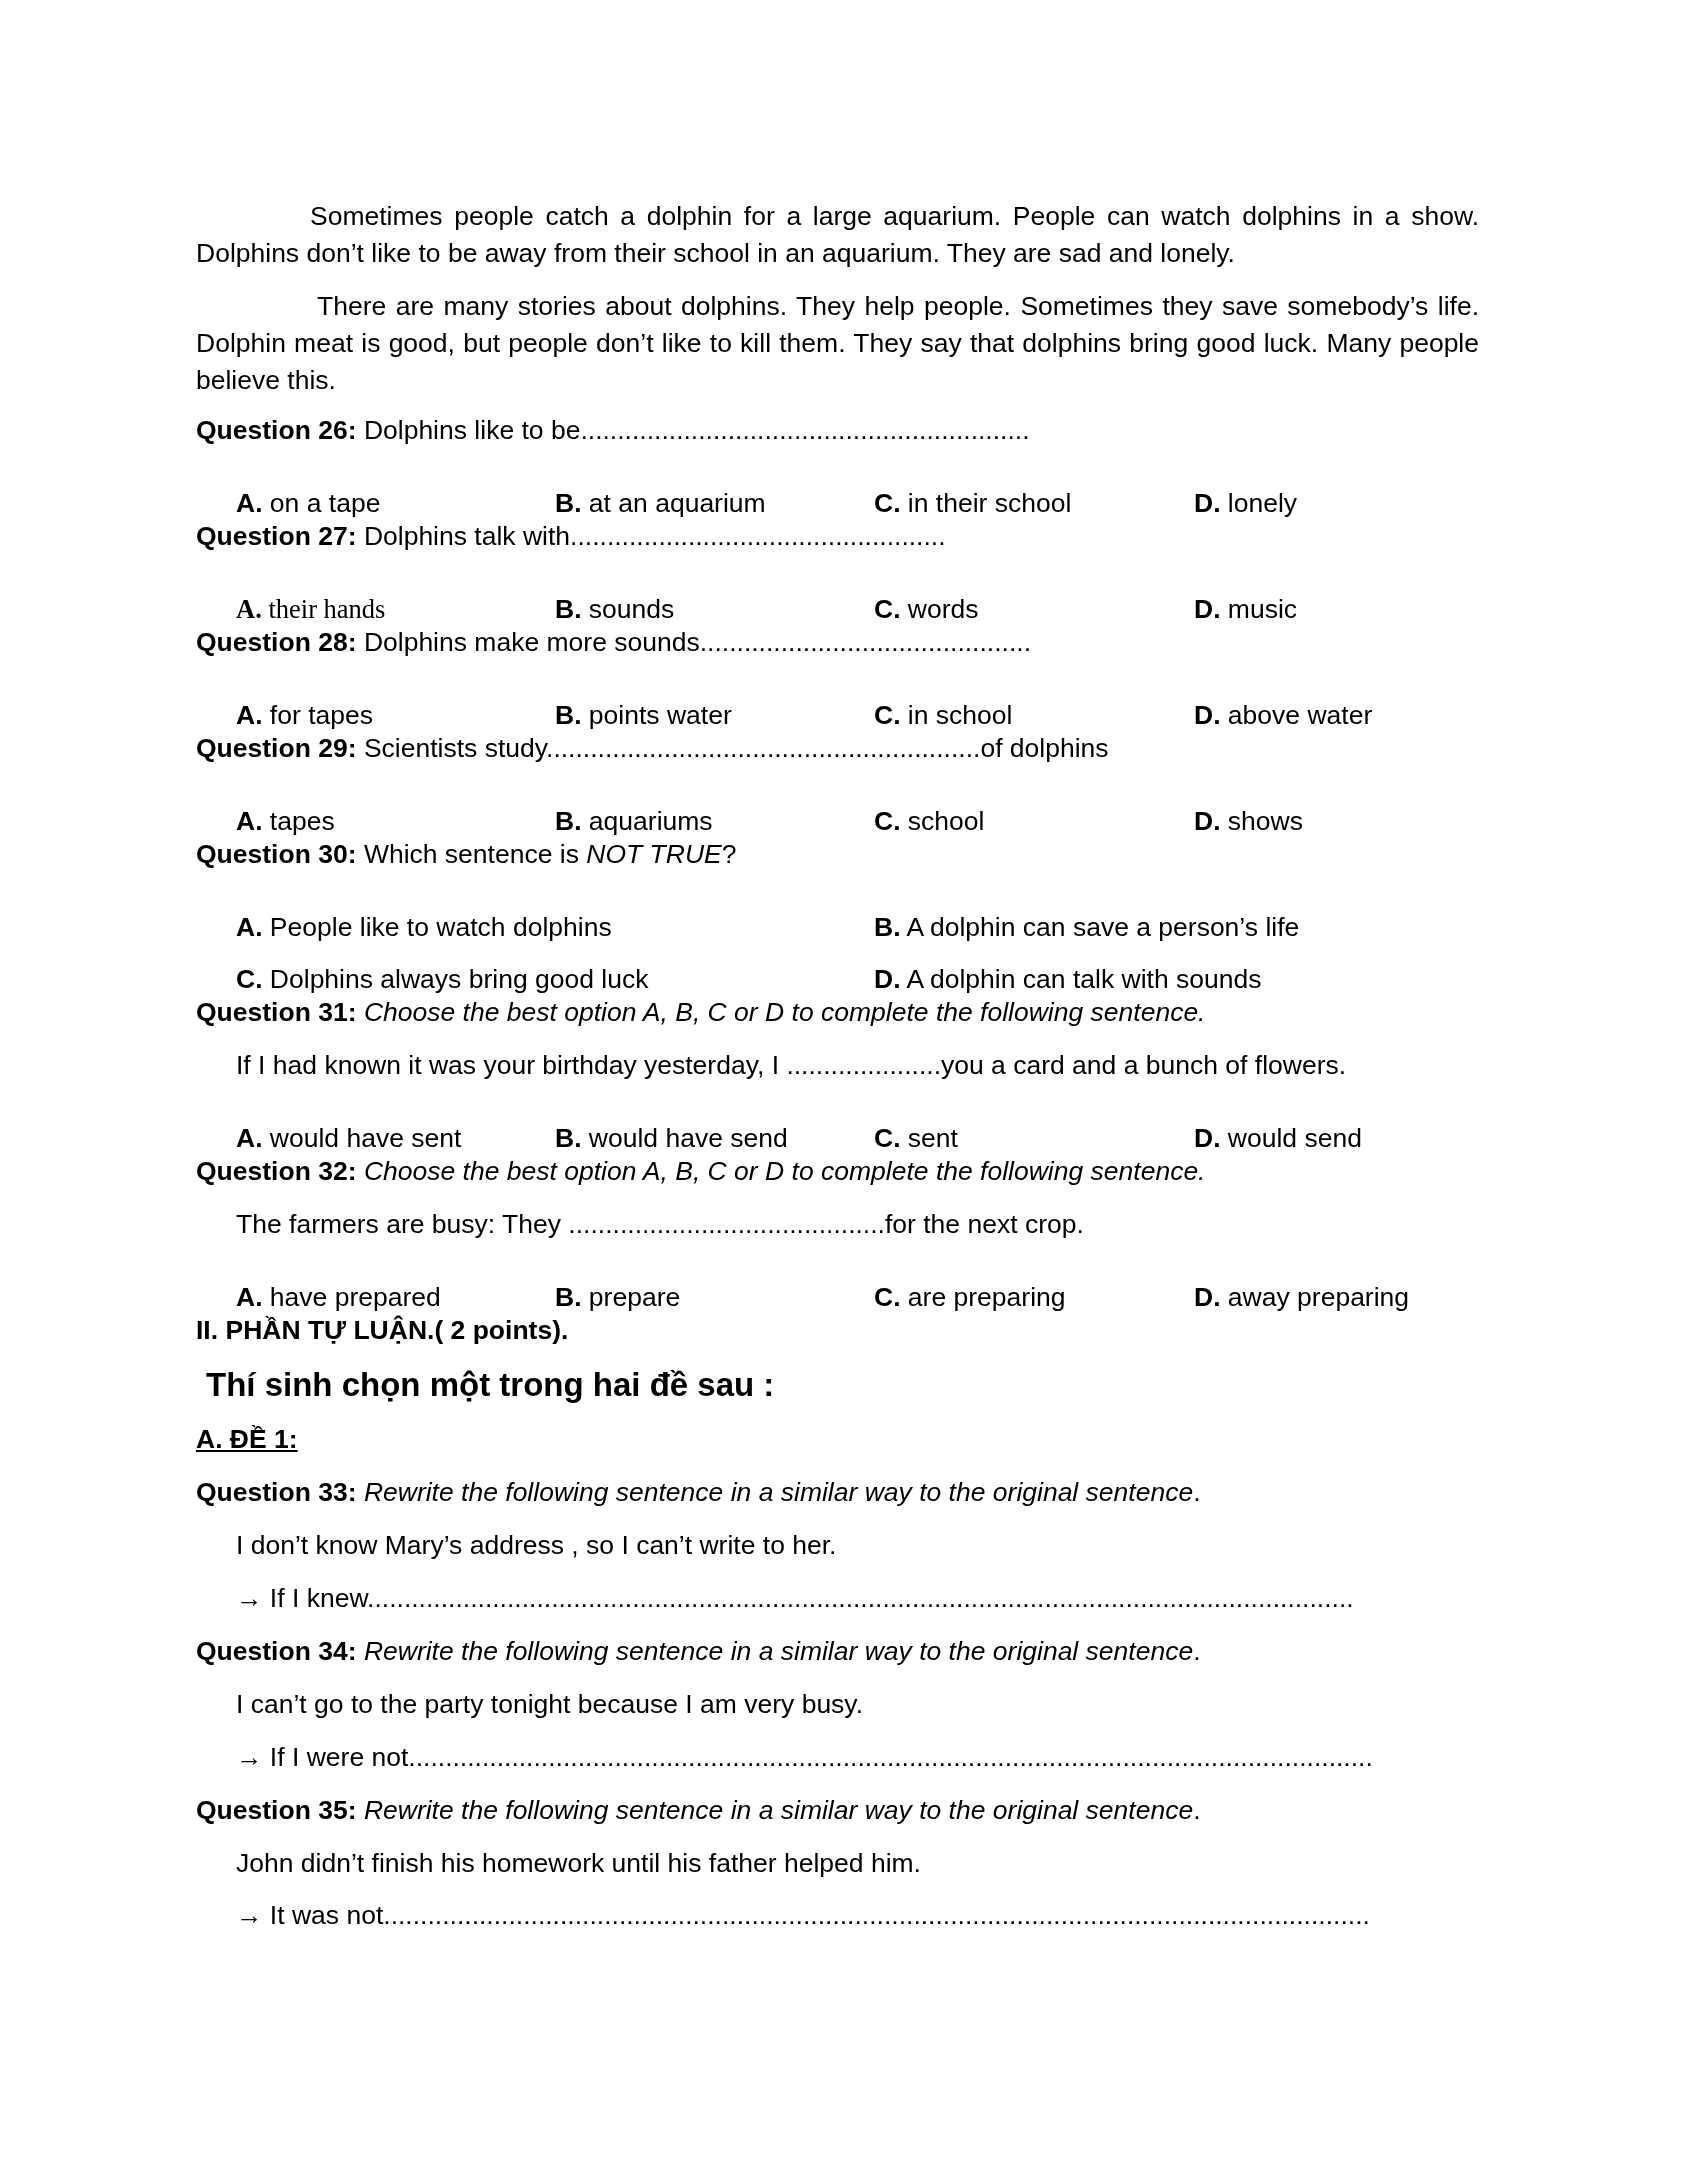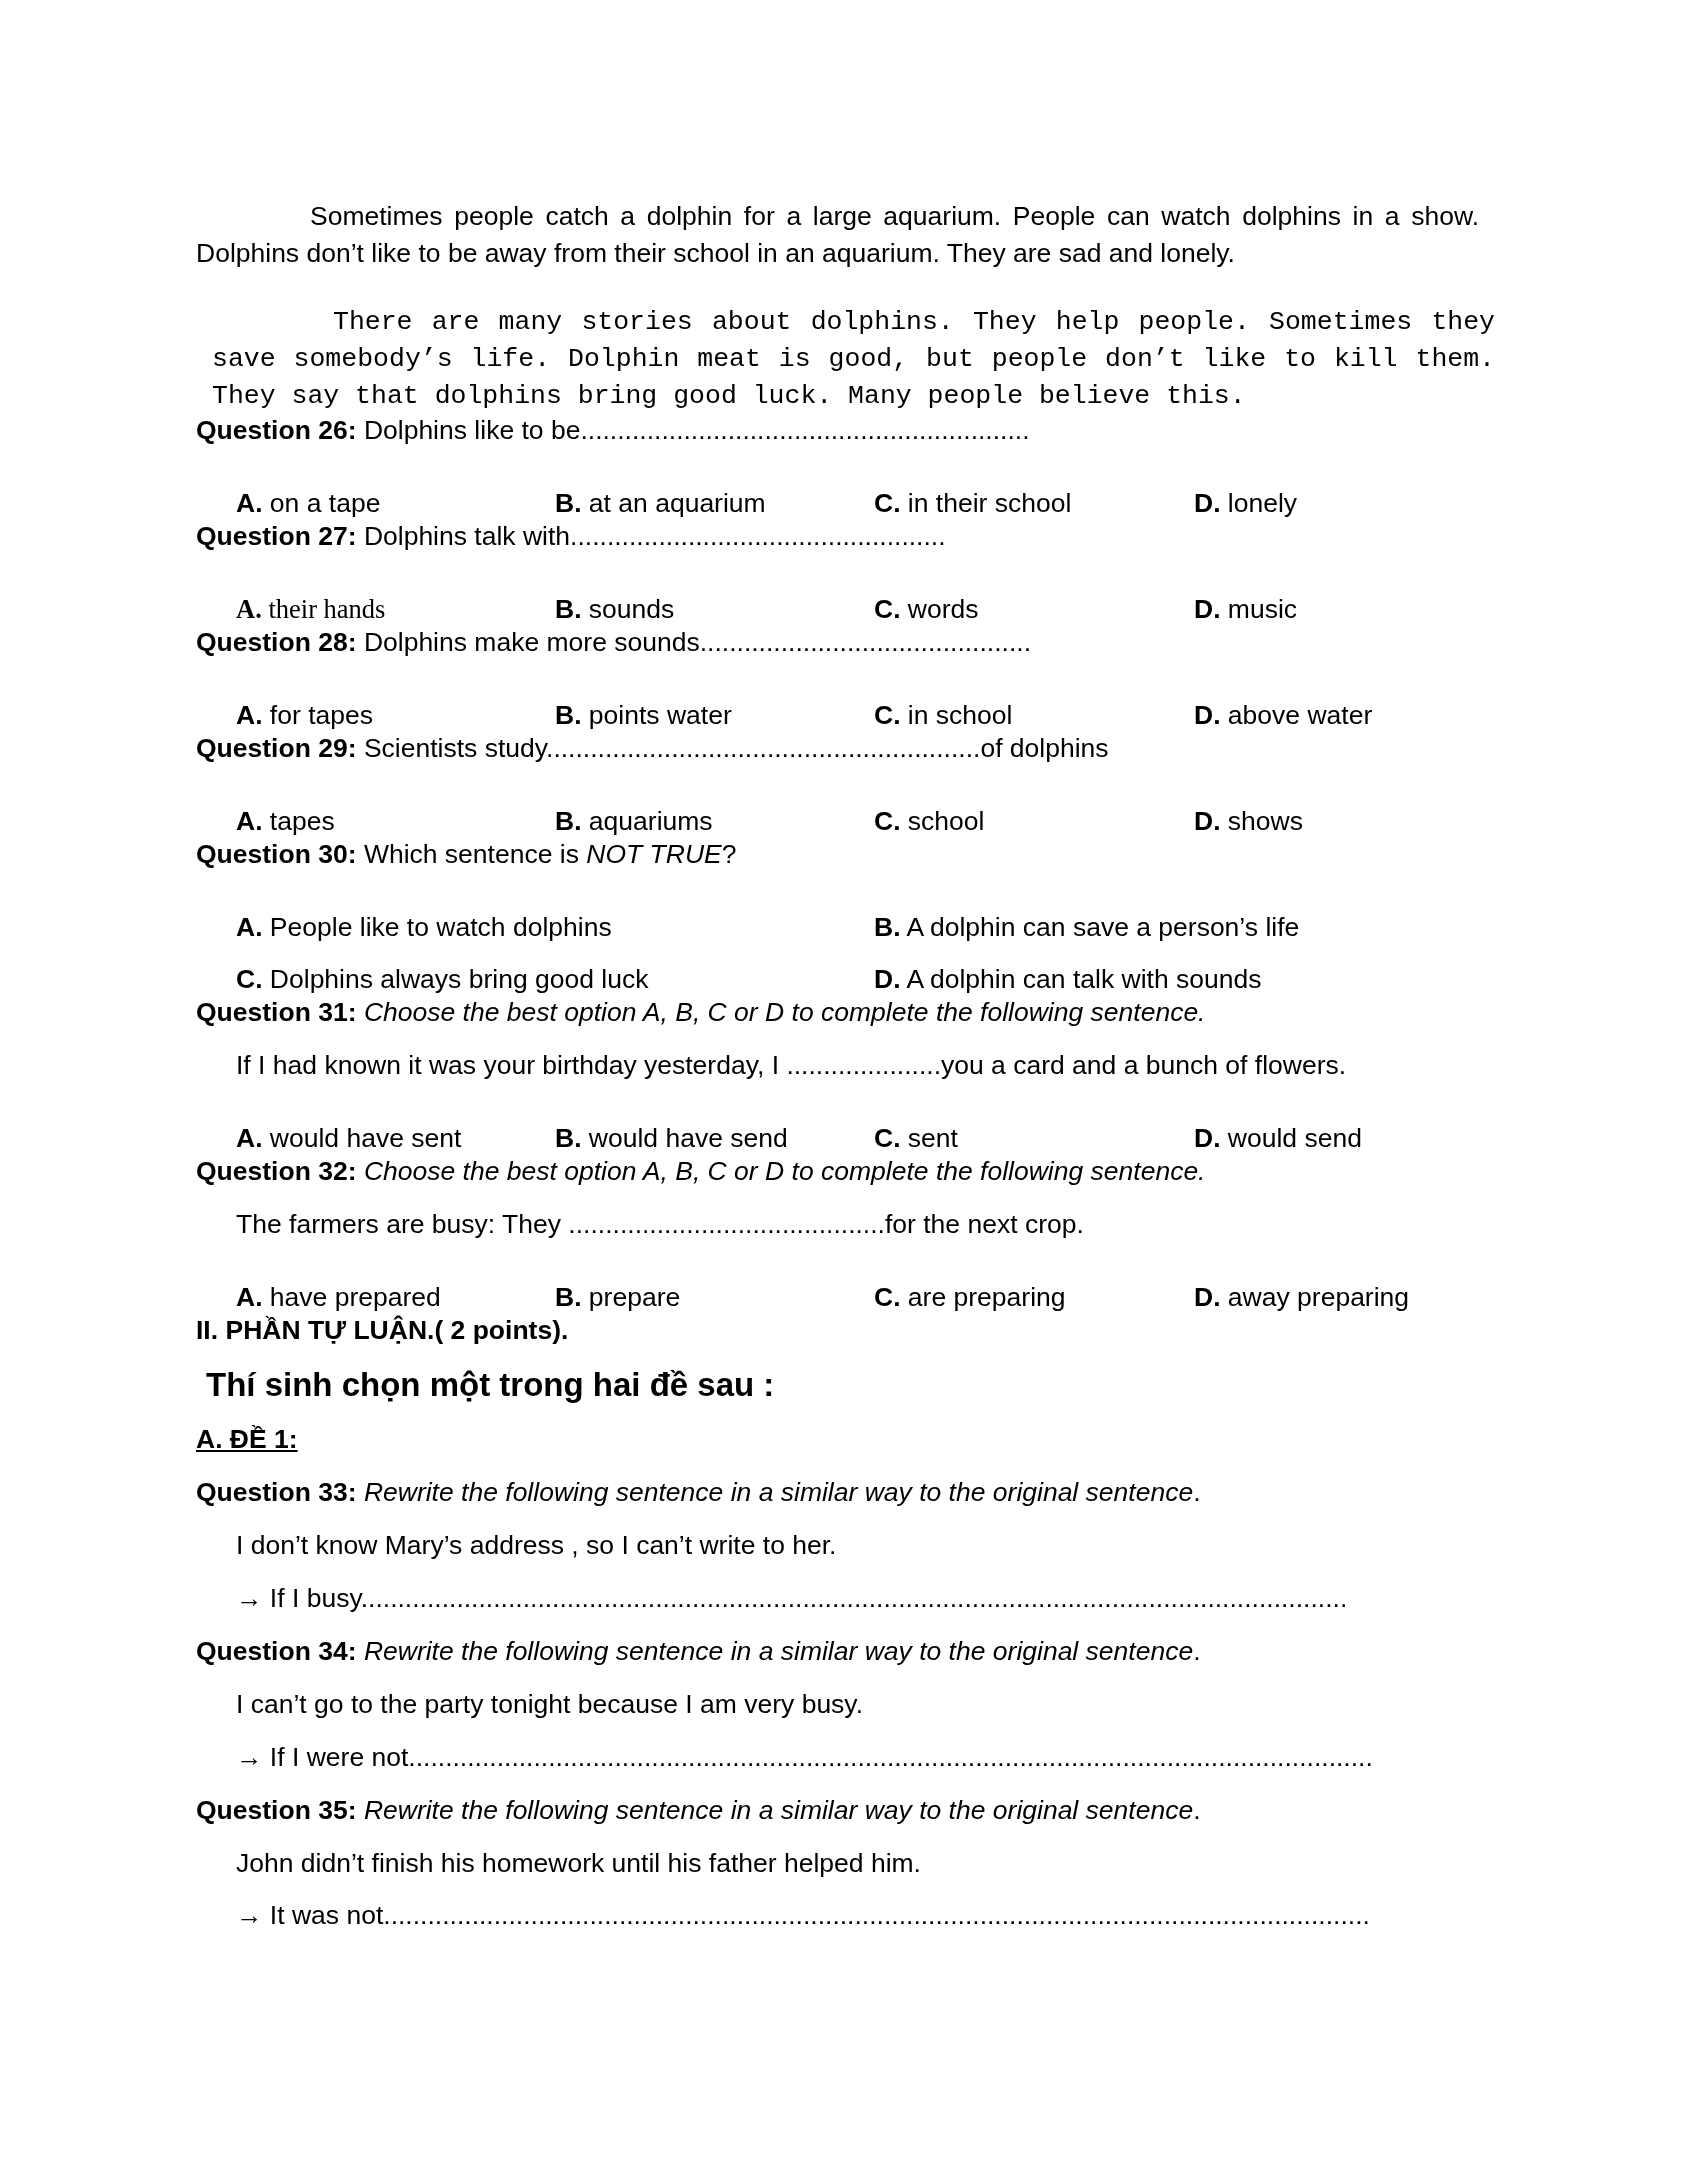--- a/index.html
+++ b/index.html
@@ -24,21 +24,21 @@
     .bi { font-weight: normal; font-style: italic; text-align: right; }
     .big { font-size: 33px; font-weight: bold; }
     .ul { text-decoration: underline; font-weight: bold; }
   </style>
 </head>
 <body>
 
 <div class="page">
 
   <p class="para" style="top:198px; margin:0; text-indent:114px;">Sometimes people catch a dolphin for a large aquarium. People can watch dolphins in a show. Dolphins don’t like to be away from their school in an aquarium. They are sad and lonely.</p>
-  <p class="para" style="top:288px; margin:16px; text-indent:121px;font-family:Liberation Mono, monospace;">There are many stories about dolphins. They help people. Sometimes they save somebody’s life. Dolphin meat is good, but people don’t like to kill them. They say that dolphins bring good luck. Many people believe this.</p>
+  <p class="para" style="top:288px; margin:0; text-indent:121px;">There are many stories about dolphins. They help people. Sometimes they save somebody’s life. Dolphin meat is good, but people don’t like to kill them. They say that dolphins bring good luck. Many people believe this.</p>
 
   <div class="line" style="top:412px;">
     <b>Question 26:</b><span> Dolphins like to be.............................................................</span>
   </div>
   <div class="opt c1" style="top:465px;"><b>A.</b><span> on a tape</span></div>
   <div class="opt c2" style="top:465px;"><b>B.</b><span> at an aquarium</span></div>
   <div class="opt c3" style="top:465px;"><b>C.</b><span> in their school</span></div>
   <div class="opt c4" style="top:465px;"><b>D.</b><span> lonely</span></div>
 
   <div class="line" style="top:518px;">
@@ -93,21 +93,21 @@
 
   <div class="line b" style="top:1312px;">II. PHẦN TỰ LUẬN.( 2 points).</div>
   <div class="line big" style="top:1364px; line-height:42px;margin-left:10px;">Thí sinh chọn một trong hai đề sau :</div>
   <div class="line ul" style="top:1421px;">A. ĐỀ 1:</div>
 
   <div class="line" style="top:1474px;">
     <b>Question 33:</b><span class="bi"> Rewrite the following sentence in a similar way to the original sentence</span><span>.</span>
   </div>
   <div class="indent" style="top:1527px;">I don’t know Mary’s address , so I can’t write to her.</div>
   <div class="indent" style="top:1580px;">
-    <span>→</span><span> If I busy......................................................................................................................................</span>
+    <span>→</span><span> If I knew......................................................................................................................................</span>
   </div>
 
   <div class="line" style="top:1633px;">
     <b>Question 34:</b><span class="bi"> Rewrite the following sentence in a similar way to the original sentence</span><span>.</span>
   </div>
   <div class="indent" style="top:1686px;">I can’t go to the party tonight because I am very busy.</div>
   <div class="indent" style="top:1739px;">
     <span>→</span><span>  If I were not...................................................................................................................................</span>
   </div>
 

